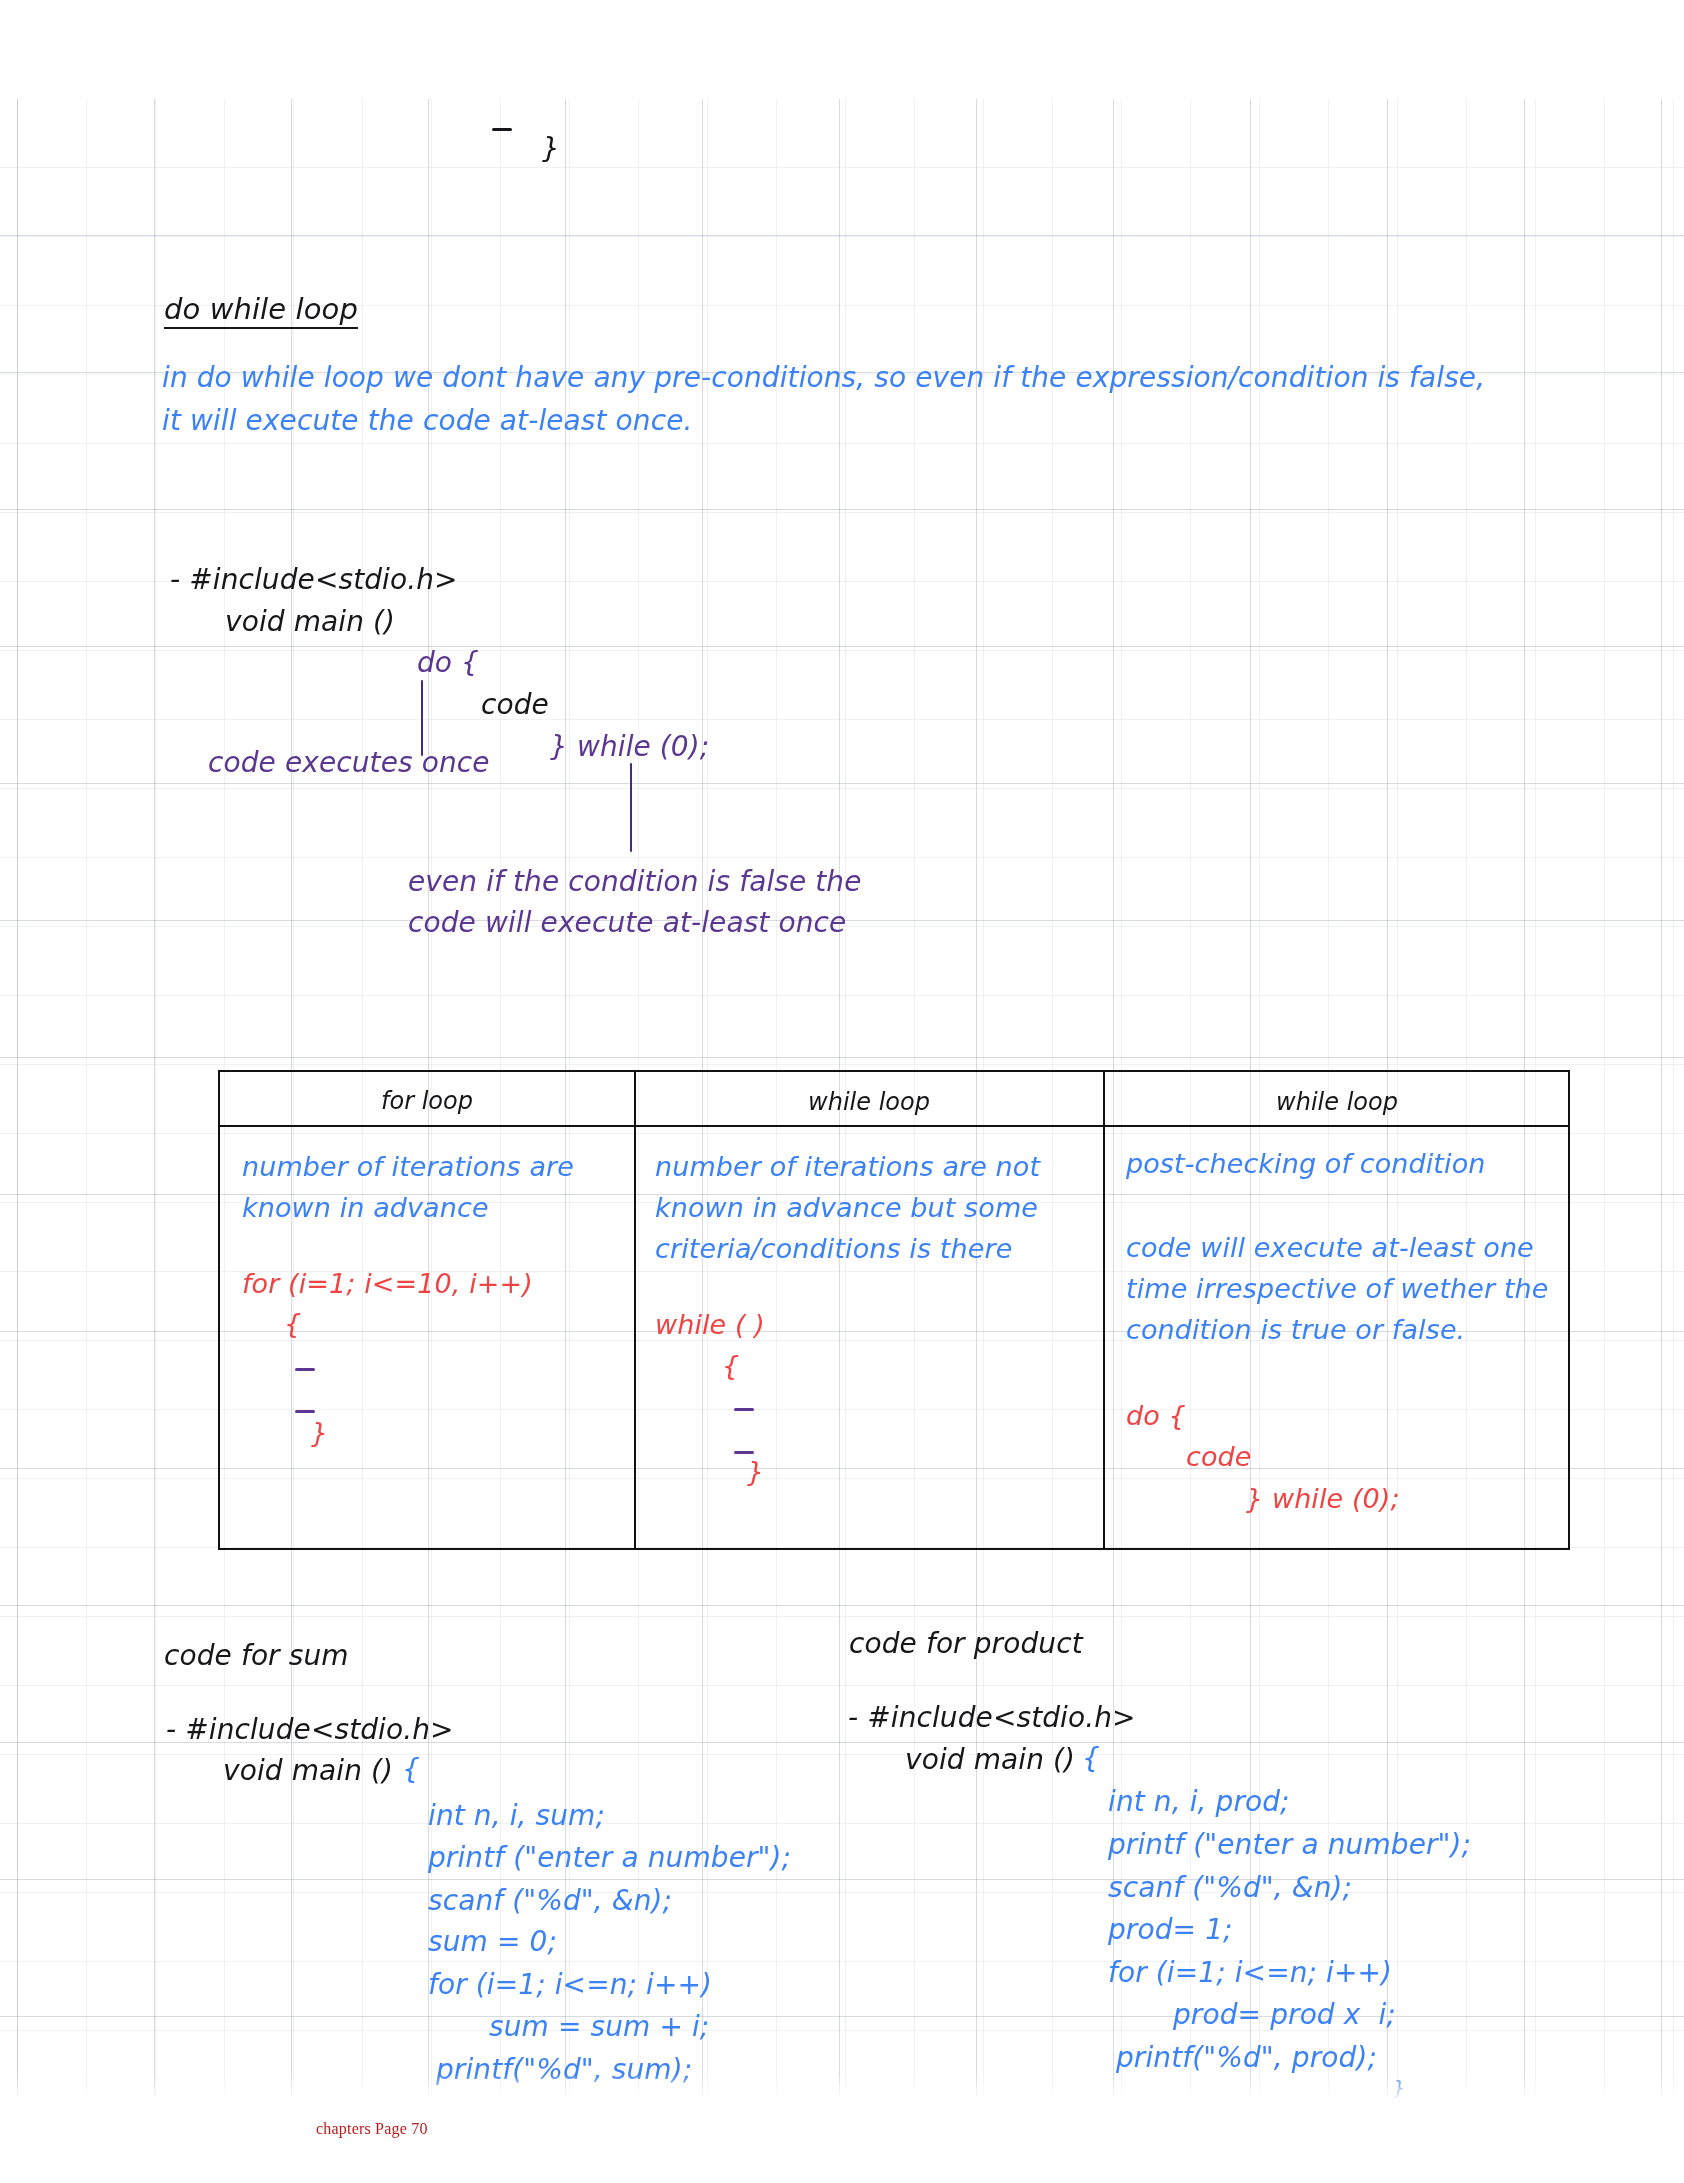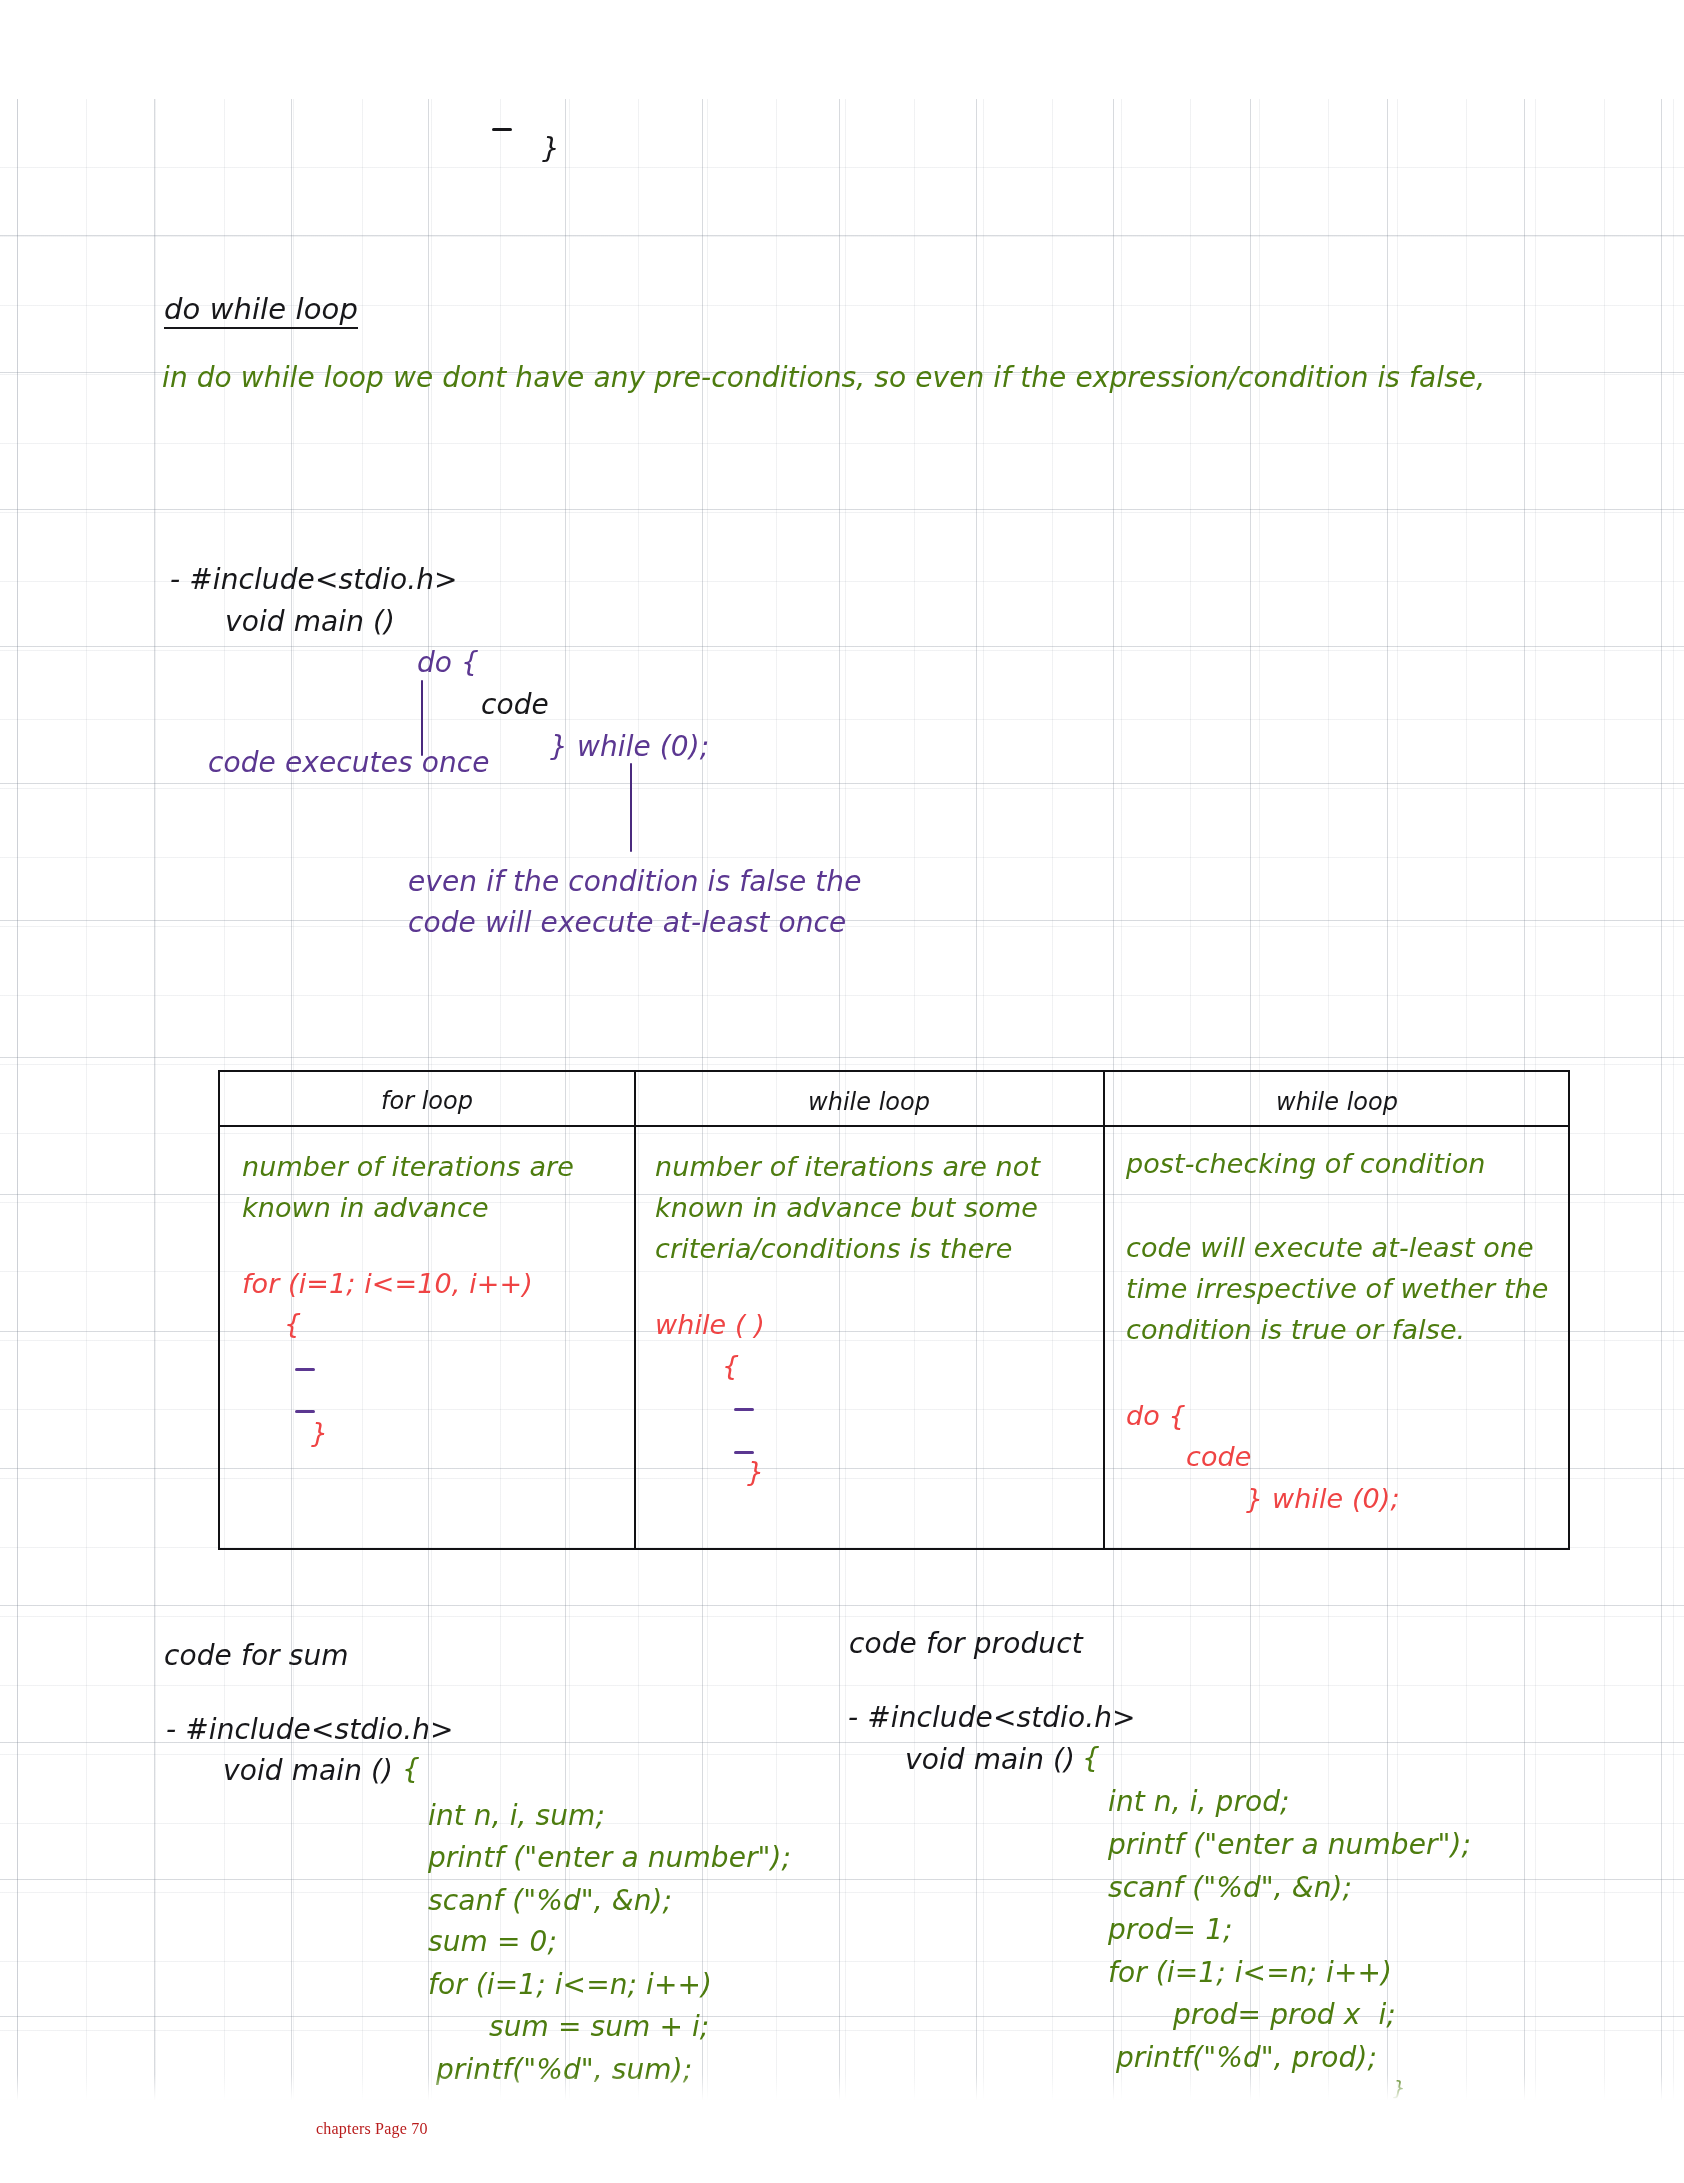--- a/index.html
+++ b/index.html
@@ -59,21 +59,21 @@
     line-height: 1.0;
     font-family: "DejaVu Sans", sans-serif;
     letter-spacing: 0.1px;
   }
   .hand {
     font-family: "DejaVu Sans", sans-serif;
     font-style: italic;
     font-weight: 400;
   }
   .black  { color: #17171a; }
-  .blue   { color: #4d7c0f; }
+  .blue   { color: #3b82f6; }
   .purple { color: #5b3791; }
   .purple-dark { color: #ef4444; }
 
   .t-hdr  { font-size: 29px; }
   .t-body { font-size: 28px; }
   .t-code { font-size: 28px; }
   .t-cell { font-size: 27px; }
   .t-cellhdr { font-size: 24px; }
 
   .underline-hdr {
@@ -149,20 +149,21 @@
 
   <div id="grid-bg"></div>
   <div id="grid-fade-top"></div>
 
   <div class="dash black" style="left:492px; top:128px; width:20px;"></div>
   <div class="ink hand black t-code" style="left:542px; top:135px;">}</div>
 
   <div class="ink hand black t-hdr underline-hdr" style="left:164px; top:295px;">do while loop</div>
 
   <div class="ink hand blue t-body" style="left:162px; top:364px;">in do while loop we dont have any pre-conditions, so even if the expression/condition is false,</div>
+  <div class="ink hand blue t-body" style="left:162px; top:407px;">it will execute the code at-least once.</div>
 
   <div class="ink hand black t-code" style="left:170px; top:566px;">- #include&lt;stdio.h&gt;</div>
   <div class="ink hand black t-code" style="left:225px; top:608px;">void main ()</div>
   <div class="ink hand purple t-code" style="left:417px; top:649px;">do {</div>
   <div class="ink hand black t-code" style="left:481px; top:691px;">code</div>
   <div class="ink hand purple t-code" style="left:550px; top:733px;">} while (0);</div>
 
   <div class="vline" style="left:421px; top:680px; height:76px;"></div>
   <div class="ink hand purple t-body" style="left:208px; top:749px;">code executes once</div>
 

